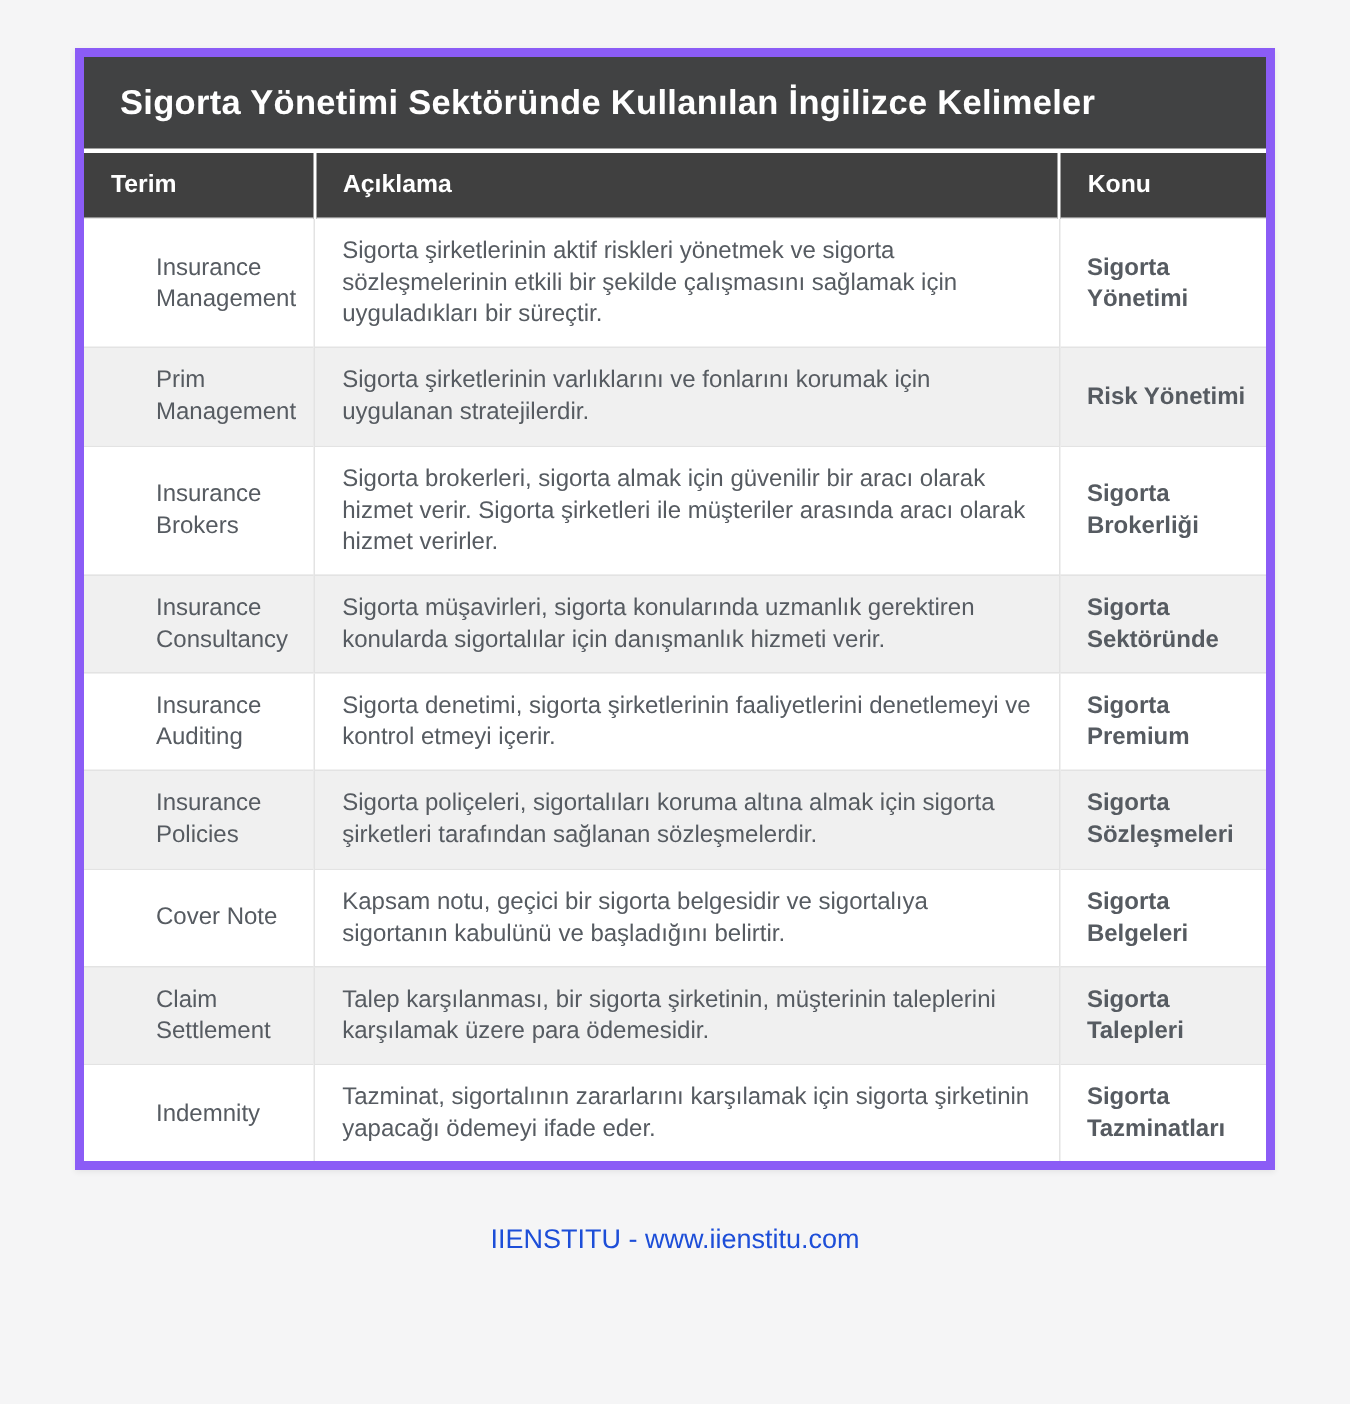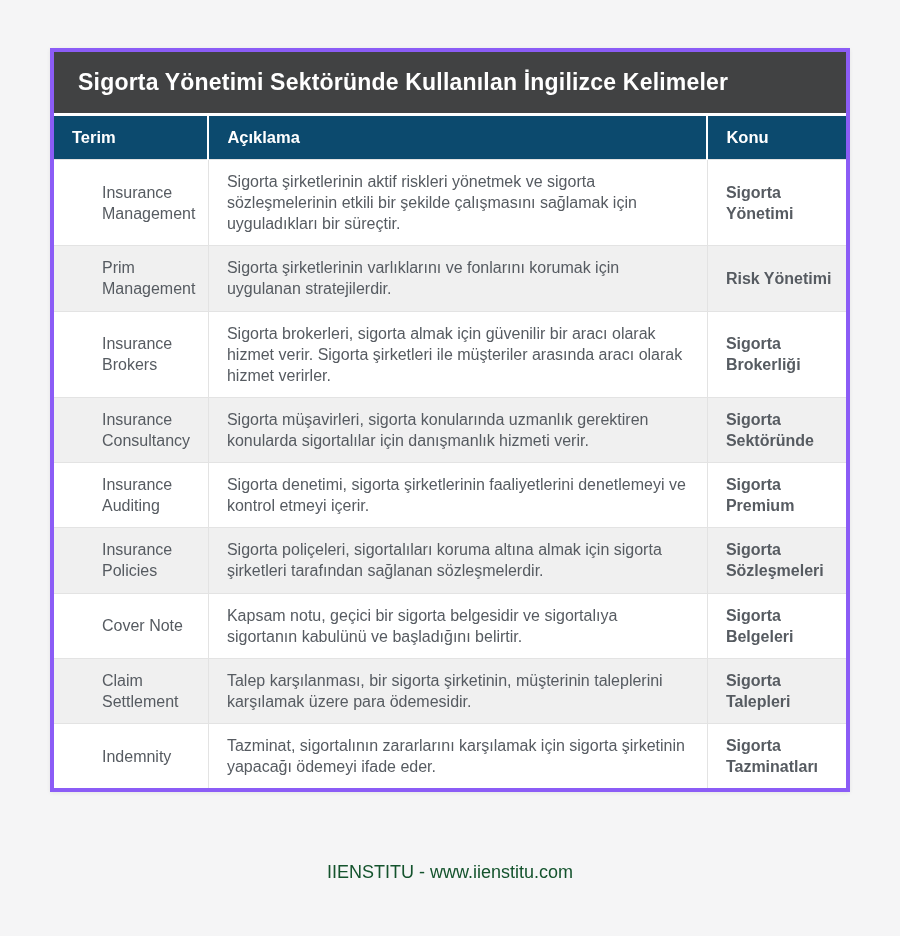--- a/index.html
+++ b/index.html
@@ -5,41 +5,41 @@
   * { box-sizing: border-box; margin: 0; padding: 0; }
   html, body {
     width: 900px; height: 936px;
     background: #f5f5f6;
     font-family: "Liberation Sans", sans-serif;
     overflow: hidden;
   }
   .page { position: relative; width: 900px; height: 936px; }
   .card {
     position: absolute;
-    left: 50px; top: 48px; width: 800px;
+    left: 50px; top: 32px; width: 800px;
     background: #ffffff;
-    border: 4px solid #8b5cf6;
+    border: 6px solid #8b5cf6;
     box-shadow: 0 1px 4px rgba(0,0,0,0.07);
   }
   .title-bar {
     background: #414243;
     color: #ffffff;
     font-size: 23px;
     font-weight: bold;
     padding: 17px 24px;
     border-bottom: 3px solid #ffffff;
     letter-spacing: 0.2px;
   }
   table {
     width: 100%;
     border-collapse: collapse;
     table-layout: fixed;
   }
   thead th {
-    background: #0c4a6e;
+    background: #404040;
     color: #ffffff;
     text-align: left;
     font-size: 16.5px;
     font-weight: bold;
     padding: 12px 18px;
     border-left: 2px solid #ffffff;
     margin-left: 24px;
   }
   thead th:first-child { border-left: none; }
   .col-term  { width: 19.5%; }
@@ -54,23 +54,23 @@
     border-left: 1px solid #e3e3e3;
     vertical-align: middle;
     background: #ffffff;
   }
   tbody td:first-child { border-left: none; padding-left: 48px; }
   tbody td:last-child { padding-right: 8px; font-weight: bold; }
   tbody tr:nth-child(even) td { background: #f0f0f0; }
   .footer {
     position: absolute;
     left: 0; right: 0;
-    top: 862px;
+    top: 816px;
     text-align: center;
-    color: #14532d;
+    color: #1d4ed8;
     font-size: 18px;
   }
 </style>
 </head>
 <body>
 
 <div class="page">
   <div class="card">
     <div class="title-bar">Sigorta Yönetimi Sektöründe Kullanılan İngilizce Kelimeler</div>
     <table>

